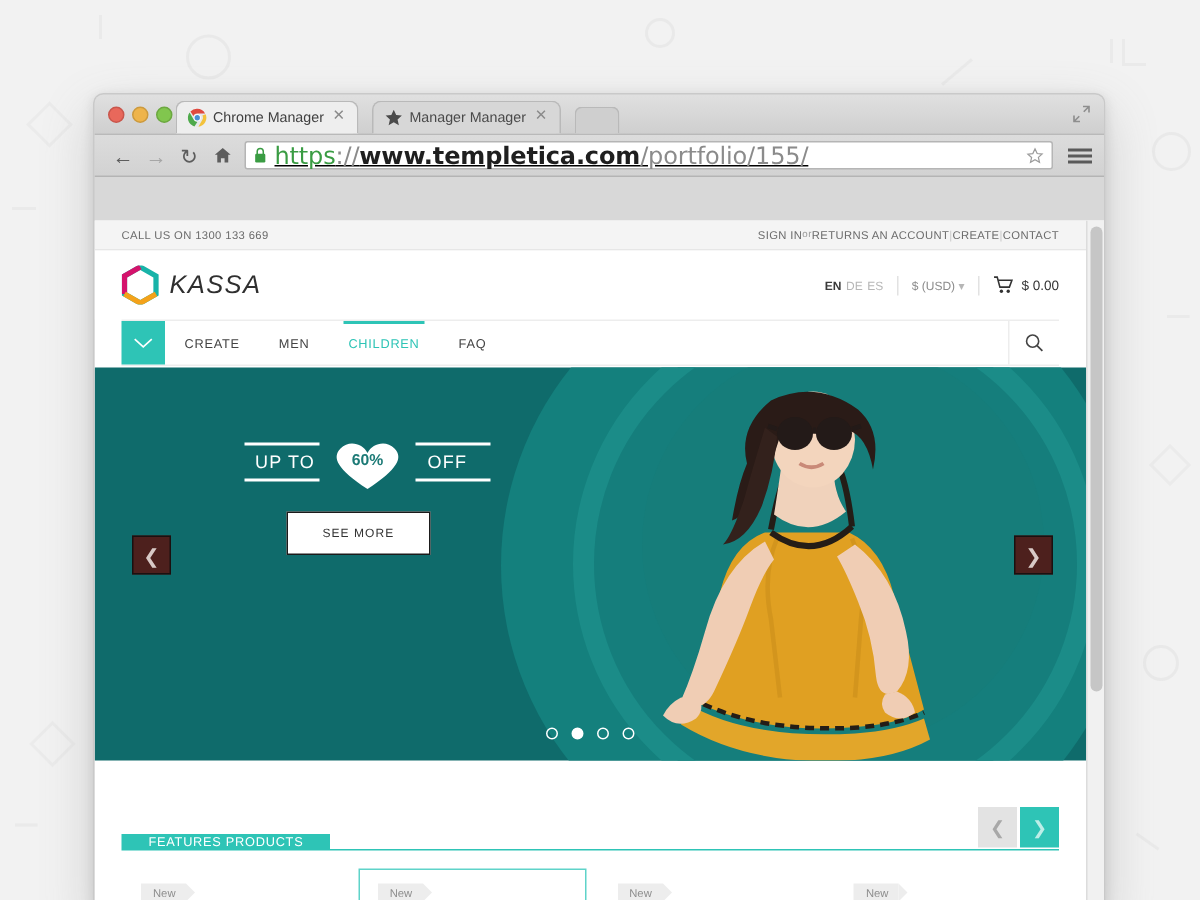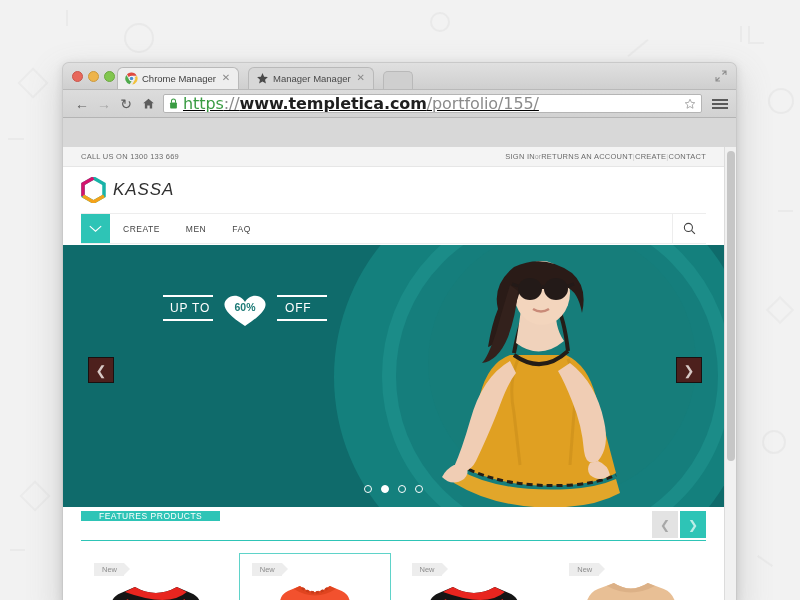--- a/index.html
+++ b/index.html
@@ -197,22 +197,22 @@
   #hero-dots {
     position: absolute; bottom: 14px; left: 0; right: 0;
     display: flex; justify-content: center; gap: 9px;
   }
   .dot { width: 8px; height: 8px; border-radius: 50%; border: 1.5px solid #fff; }
   .dot.on { background: #fff; }
 
   
   #features { padding: 0 18px; position: relative; }
   #features-bar {
-    height: 30px; border-bottom: 1px solid #2ec4b6; display: flex; align-items: flex-start;
-    margin-top: 4px;
+    height: 30px; border-bottom: 1px solid #2ec4b6; display: flex; align-items: flex-end;
+    margin-top: 30px;
   }
   #features-title {
     background: #2ec4b6; color: #fff; font-size: 8.5px; letter-spacing: .5px;
     display: flex; align-items: center; padding: 0 18px;
   }
   #features-nav { margin-left: auto; display: flex; align-items: flex-end; gap: 2px; padding-bottom: 1px; }
   .feat-arrow {
     width: 26px; height: 27px; display: flex; align-items: center; justify-content: center; font-size: 12px;
   }
   #feat-prev { background: #e3e3e3; color: #a8a8a8; }
@@ -343,31 +343,51 @@
         <div id="logo-wrap">
           <svg width="25" height="26" viewBox="0 0 50 52">
             <path d="M25 2 L46 14 L46 38 L25 50 L4 38 L4 14 Z" fill="none" stroke="#18b3a8" stroke-width="7"></path>
             <path d="M25 2 L4 14 L4 38" fill="none" stroke="#d4136c" stroke-width="7"></path>
             <path d="M4 38 L25 50 L46 38" fill="none" stroke="#f4a21a" stroke-width="7"></path>
             <circle cx="25" cy="26" r="8" fill="#fff"></circle>
           </svg>
           <span id="logo-text">KASSA</span>
         </div>
 
+        <div class="right">
+          <span class="lang">
+            <b>EN</b><span>DE</span><span>ES</span>
+          </span>
+          <span class="vsep"></span>
+          <span>
+            <span>$ (USD)</span>
+            <span style="color:#b6b6b6;">▾</span>
+          </span>
+          <span class="vsep"></span>
+          <span id="cart">
+            <svg width="14" height="12" viewBox="0 0 20 17">
+              <path d="M1 1h3l2.6 9.5h9L18 4H5.4" fill="none" stroke="#333" stroke-width="1.5"></path>
+              <circle cx="8" cy="14.5" r="1.6" fill="#333"></circle>
+                <circle cx="14.5" cy="14.5" r="1.6" fill="#333"></circle>
+            </svg>
+            <span>$ 0.00</span>
+          </span>
+        </div>
       </div>
 
       <div id="nav">
         <div id="nav-toggle">
           <svg width="13" height="8" viewBox="0 0 16 9">
             <path d="M1 1l7 6.2L15 1" fill="none" stroke="#fff" stroke-width="1.4"></path>
           </svg>
         </div>
         <div class="nav-links">
           <div class="nav-link">CREATE</div>
           <div class="nav-link">MEN</div>
+          <div class="nav-link active">CHILDREN</div>
           <div class="nav-link">FAQ</div>
         </div>
         <div id="nav-search">
           <svg width="13" height="13" viewBox="0 0 18 18">
             <circle cx="7.5" cy="7.5" r="5.6" fill="none" stroke="#444" stroke-width="1.5"></circle>
             <path d="M11.6 11.6L16.5 16.5" stroke="#444" stroke-width="1.6"></path>
           </svg>
         </div>
       </div>
 
@@ -414,20 +434,21 @@
             <div id="heart-badge">
               <svg viewBox="0 0 52 34" width="52" height="34">
                 <path d="M26 33 C 6 20 2 12 8 6 C 14 0 23 3 26 9 C 29 3 38 0 44 6 C 50 12 46 20 26 33 Z" fill="#fff"></path>
               </svg>
               <div id="heart-pct">60%</div>
             </div>
             <div class="promo-rule"></div>
             <span class="promo-txt" id="promo-upto">UP TO</span>
             <span class="promo-txt" id="promo-off">OFF</span>
           </div>
+          <div id="see-more">SEE MORE</div>
         </div>
 
         <div class="hero-arrow" id="hero-prev">
           <span>❮</span>
         </div>
         <div class="hero-arrow" id="hero-next">
           <span>❯</span>
         </div>
 
         <div id="hero-dots">

